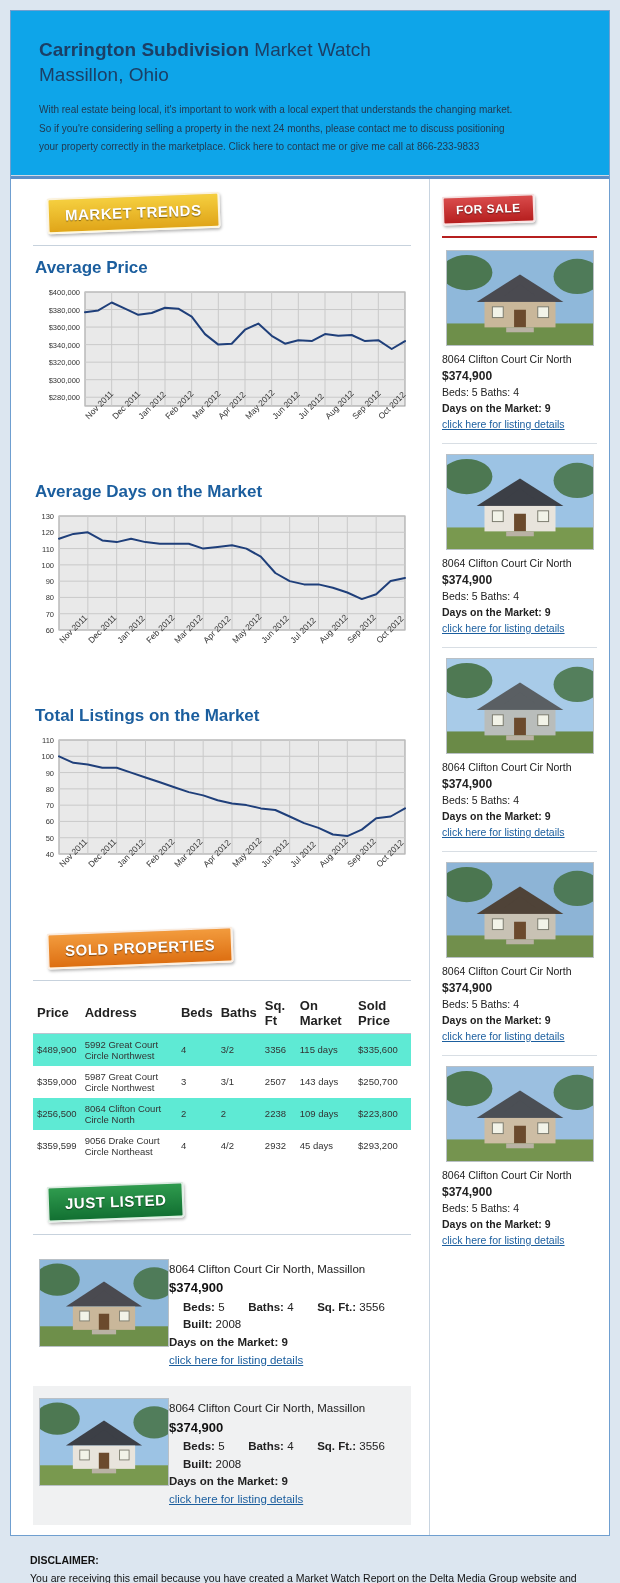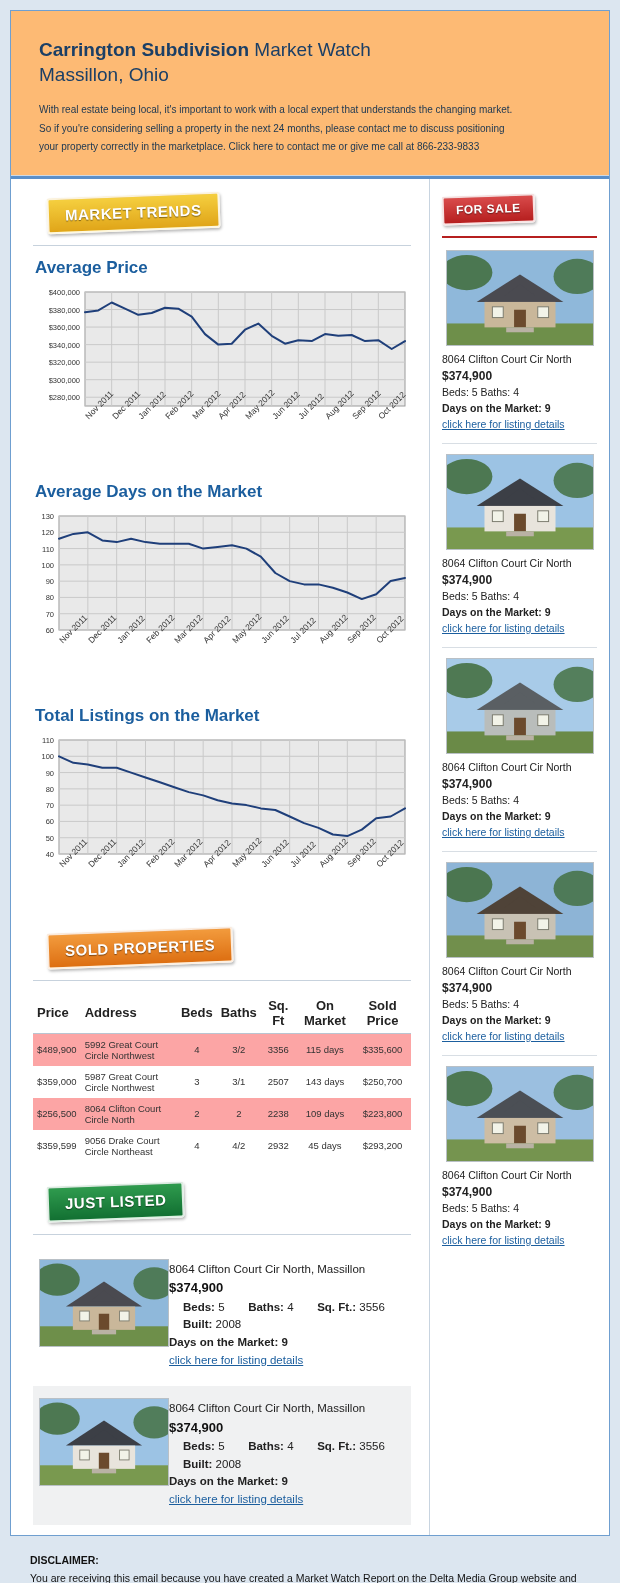--- a/index.html
+++ b/index.html
@@ -15,21 +15,21 @@
     width: 620px;
     background: #dce6f0;
     padding: 10px 10px 0 10px;
   }
   .frame {
     border: 1px solid #6f9fd0;
     background: #ffffff;
   }
   
   .header {
-    background: #fdba74;
+    background: #0ea5e9;
     padding: 26px 28px 18px 28px;
     border-bottom: 1px solid #cfd9e4;
   }
   .title {
     font-size: 19px;
     color: #1b3f66;
     line-height: 1.32;
     margin: 0 0 14px 0;
     font-weight: normal;
   }
@@ -92,22 +92,22 @@
     transform: rotate(-45deg); transform-origin: left top; white-space:nowrap;
   }
 
   
   table.sold { width:100%; border-collapse:collapse; font-size:9.5px; }
   table.sold th {
     text-align:left; font-size:13px; font-weight:bold; color:#222;
     padding: 5px 4px; border-bottom:1px solid #b9c5d1;
   }
   table.sold td { padding: 5px 4px; color:#333; }
-  table.sold tr.alt td { background:#fca5a5; }
-  table.sold td.num, table.sold th.num { text-align:center; }
+  table.sold tr.alt td { background:#5eead4; }
+  table.sold td.num, table.sold th.num { text-align:left; }
 
   
   .jl-item { display:flex; padding:12px 6px 16px 6px; }
   .jl-item.alt { background:#f0f1f2; }
   .jl-photo { width:130px; height:88px; border:1px solid #b9c0c6; background:#cfd6da; overflow:hidden; flex:none; }
   .jl-info { font-size:11.5px; line-height:1.55; color:#222; padding-top:2px;}
   .jl-addr { color:#222; }
   .jl-price { font-weight:bold; font-size:13px; color:#111; }
   .jl-specs b { font-weight:bold;margin-left:14px; }
   .link { color:#1b5e9e; text-decoration:underline; cursor:pointer; }

